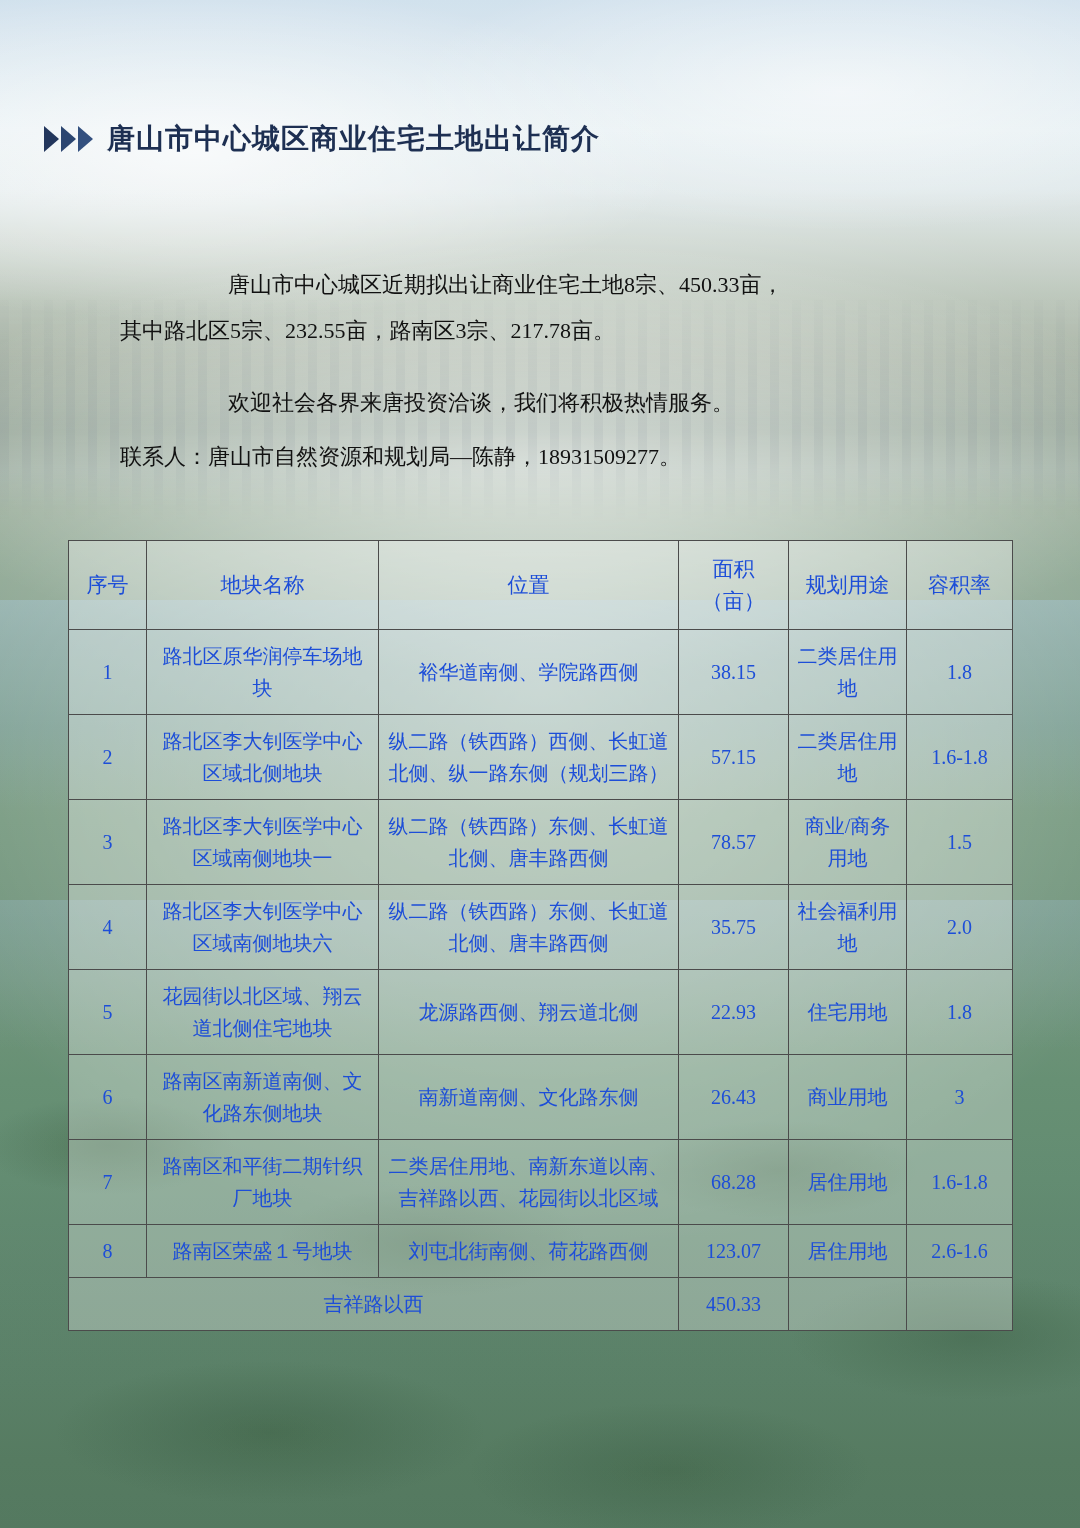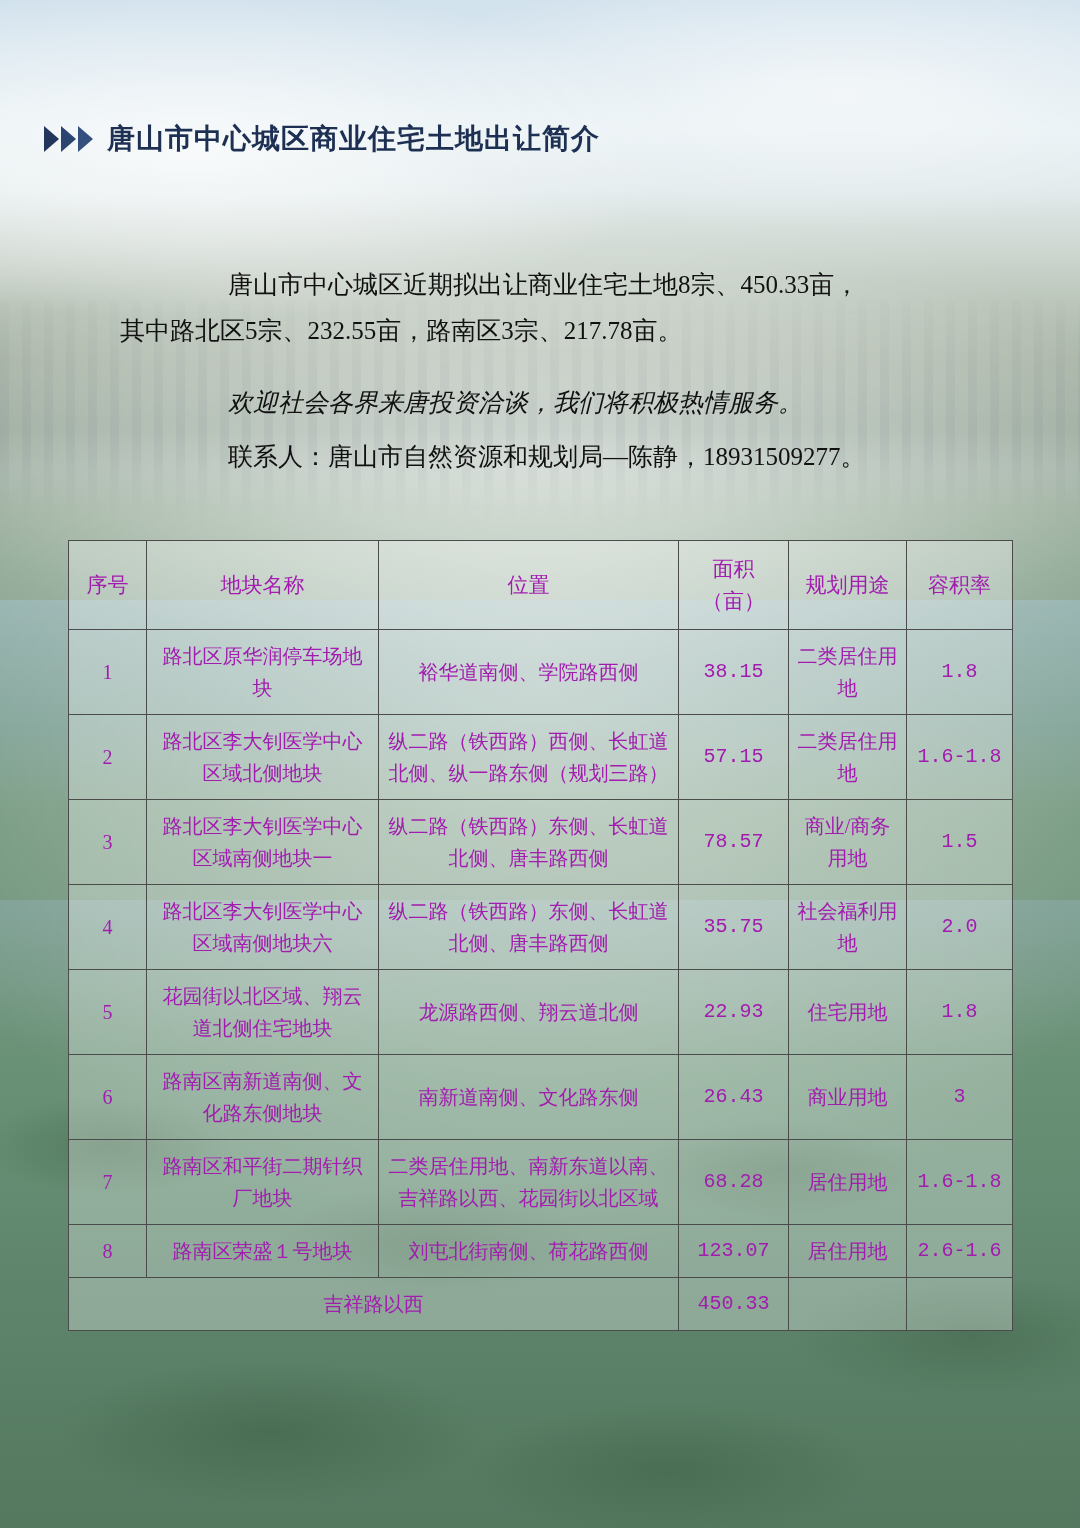--- a/index.html
+++ b/index.html
@@ -121,67 +121,67 @@
     white-space: nowrap;
   }
 
   
   .intro {
     position: absolute;
     left: 120px;
     top: 262px;
     width: 850px;
     color: #111;
-    font-size: 25px;
+    font-size: 22px;
     line-height: 46px;
   }
   .intro p {
     margin: 0;
   }
   .intro .p1 {
     text-indent: 0;
   }
   .intro .p1-l1 { margin-left: 108px; }
-  .intro .p2 { margin-top: 26px; margin-left: 108px; font-style: italic; }
-  .intro .p3 { margin-top: 8px; margin-left: 108px; }
+  .intro .p2 { margin-top: 26px; margin-left: 108px; }
+  .intro .p3 { margin-top: 8px; }
 
   
   .table-wrap {
     position: absolute;
     left: 68px;
     top: 540px;
     width: 944px;
     background: rgba(255,255,255,0.30);
   }
   table.land {
     border-collapse: collapse;
     width: 944px;
     table-layout: fixed;
     font-size: 20px;
-    color: #a21caf;
+    color: #1d4ed8;
   }
   table.land th, table.land td {
     border: 1px solid #4b4b4b;
     text-align: center;
     vertical-align: middle;
     padding: 10px 6px;
     line-height: 32px;
   }
   table.land th {
     font-weight: normal;
     font-size: 21px;
     padding: 12px 6px;
   }
   col.c-idx  { width: 78px; }
   col.c-name { width: 232px; }
   col.c-loc  { width: 300px; }
   col.c-area { width: 110px; }
   col.c-use  { width: 118px; }
   col.c-far  { width: 106px; }
-  .num { font-family: Liberation Mono, monospace; }
+  .num { font-family: Liberation Serif, serif; }
   .total-label { text-align: center; }
 </style>
 </head>
 <body>
 
 <div class="page">
   <div class="bg"></div>
   <div class="bg-haze"></div>
   <div class="skyline"></div>
   <div class="water"></div>

